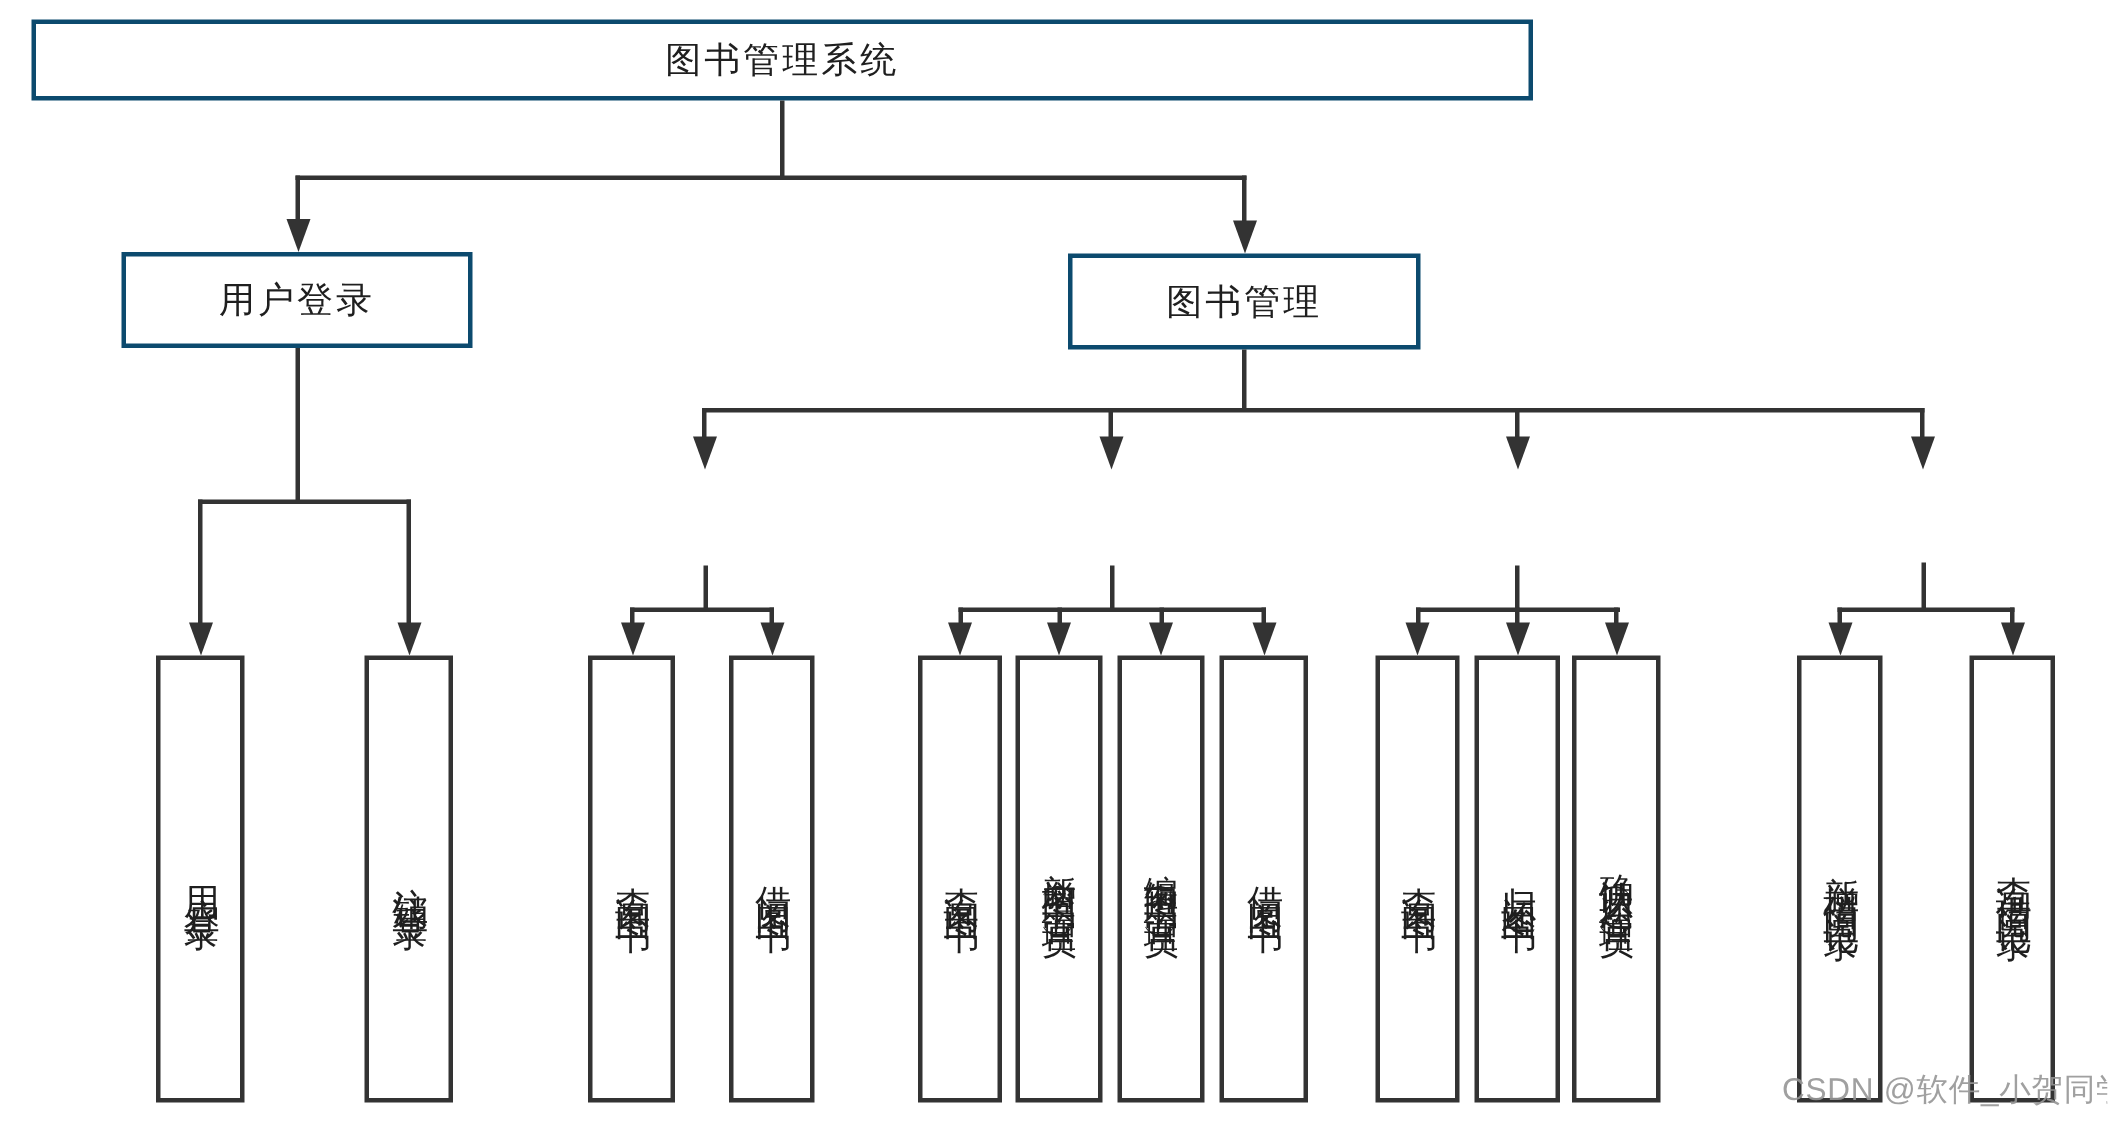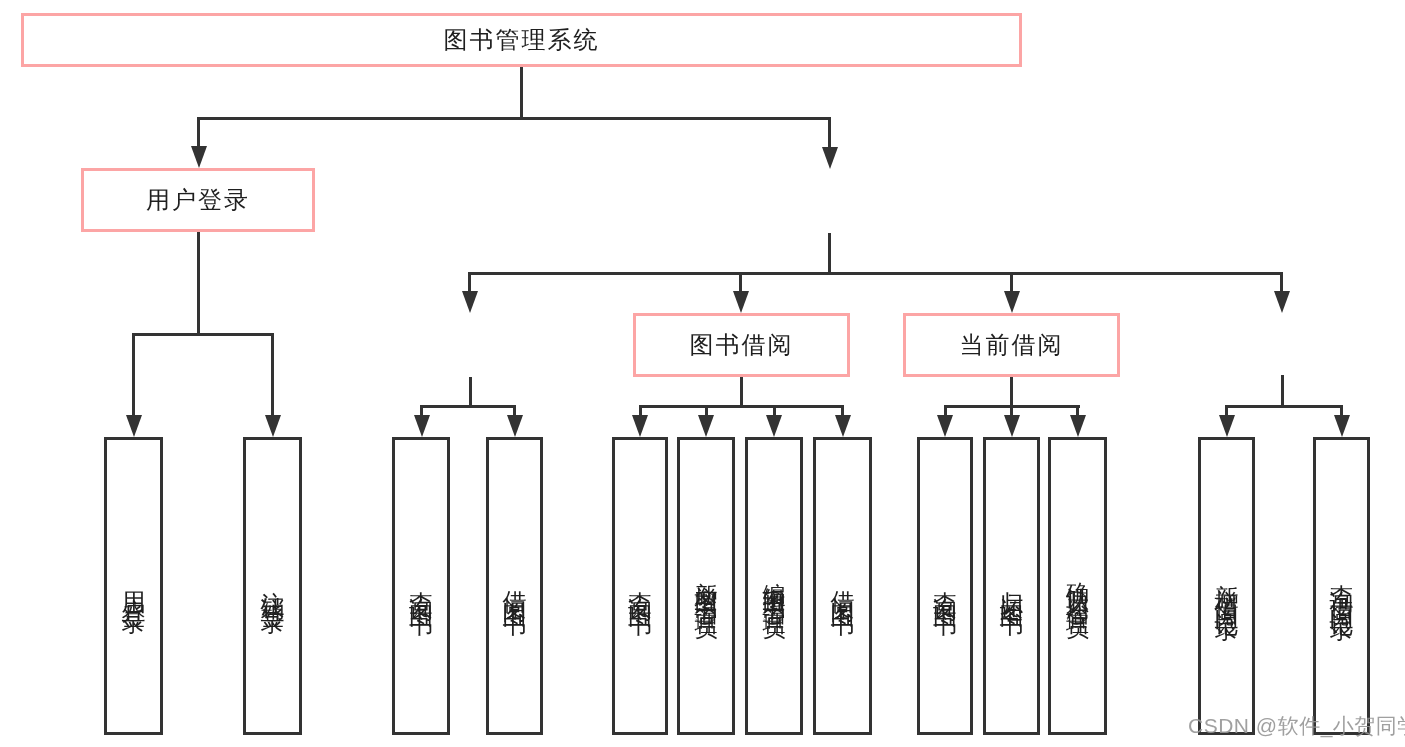--- a/index.html
+++ b/index.html
@@ -2,21 +2,21 @@
 <html><head>
 <meta charset="utf-8">
 <style>
   html,body{margin:0;padding:0;background:#ffffff;}
   .stage{
     position:relative;width:1405px;height:747px;background:#ffffff;overflow:hidden;
     font-family:"Liberation Sans","DejaVu Sans",sans-serif;color:#1f1f1f;
   }
   
   .hbox{
-    position:absolute;box-sizing:border-box;border:3px solid #fca5a5;background:#ffffff;
+    position:absolute;box-sizing:border-box;border:3px solid #0c4a6e;background:#ffffff;
     display:flex;align-items:center;justify-content:center;
     font-size:24px;letter-spacing:2px;white-space:nowrap;
   }
   .vbox{
     position:absolute;box-sizing:border-box;border:3px solid #333333;background:#ffffff;
     top:437px;height:298px;
     display:flex;align-items:center;justify-content:center;
     writing-mode:vertical-rl;text-orientation:mixed;
     font-size:24px;letter-spacing:7px;line-height:1;
   }
@@ -67,45 +67,42 @@
   <div class="line" style="left:520px;top:67px;width:3px;height:53px;"></div>
   <div class="line" style="left:197px;top:117px;width:634px;height:3px;"></div>
   <div class="line" style="left:197px;top:117px;width:3px;height:32px;"></div>
   <div class="arrow" style="left:191px;top:146px;"></div>
   <div class="line" style="left:828px;top:117px;width:3px;height:33px;"></div>
   <div class="arrow" style="left:822px;top:147px;"></div>
 
   <div class="hbox" id="b-ulogin">
       <span>用户登录</span>
     </div>
+  <div class="hbox" id="b-bmgmt">
+      <span>图书管理</span>
+    </div>
 
   <div class="line" style="left:197px;top:232px;width:3px;height:104px;"></div>
   <div class="line" style="left:132px;top:333px;width:142px;height:3px;"></div>
   <div class="line" style="left:132px;top:333px;width:3px;height:84px;"></div>
   <div class="arrow" style="left:126px;top:415px;"></div>
   <div class="line" style="left:271px;top:333px;width:3px;height:84px;"></div>
   <div class="arrow" style="left:265px;top:415px;"></div>
 
   <div class="line" style="left:828px;top:233px;width:3px;height:41px;"></div>
   <div class="line" style="left:468px;top:272px;width:815px;height:3px;"></div>
   <div class="line" style="left:468px;top:272px;width:3px;height:21px;"></div>
   <div class="arrow" style="left:462px;top:291px;"></div>
   <div class="line" style="left:739px;top:272px;width:3px;height:21px;"></div>
   <div class="arrow" style="left:733px;top:291px;"></div>
   <div class="line" style="left:1010px;top:272px;width:3px;height:21px;"></div>
   <div class="arrow" style="left:1004px;top:291px;"></div>
   <div class="line" style="left:1280px;top:272px;width:3px;height:21px;"></div>
   <div class="arrow" style="left:1274px;top:291px;"></div>
 
-  <div class="hbox" id="b-bborrow">
-      <span>图书借阅</span>
-    </div>
-  <div class="hbox" id="b-cborrow">
-      <span>当前借阅</span>
-    </div>
 
   <div class="line" style="left:469px;top:377px;width:3px;height:31px;"></div>
   <div class="line" style="left:420px;top:405px;width:96px;height:3px;"></div>
   <div class="line" style="left:420px;top:405px;width:3px;height:13px;"></div>
   <div class="arrow" style="left:414px;top:415px;"></div>
   <div class="line" style="left:513px;top:405px;width:3px;height:13px;"></div>
   <div class="arrow" style="left:507px;top:415px;"></div>
 
   <div class="line" style="left:740px;top:377px;width:3px;height:31px;"></div>
   <div class="line" style="left:639px;top:405px;width:205px;height:3px;"></div>

